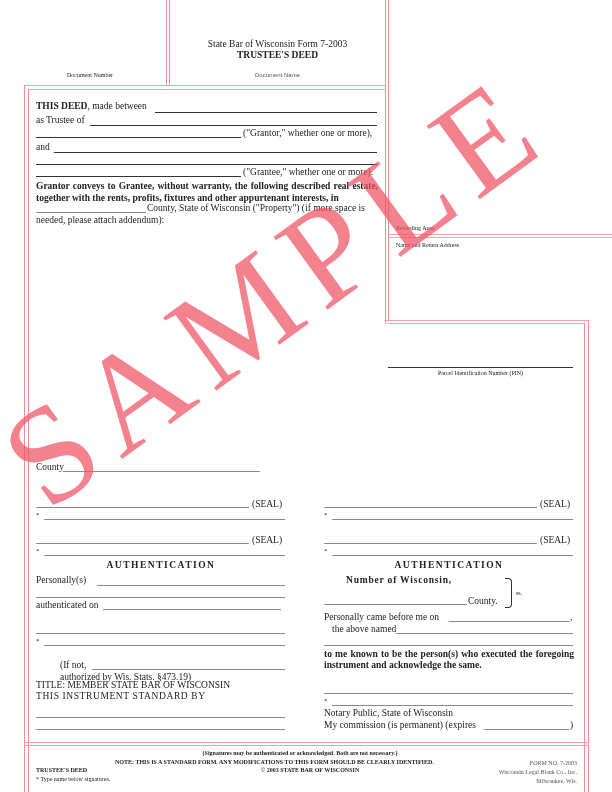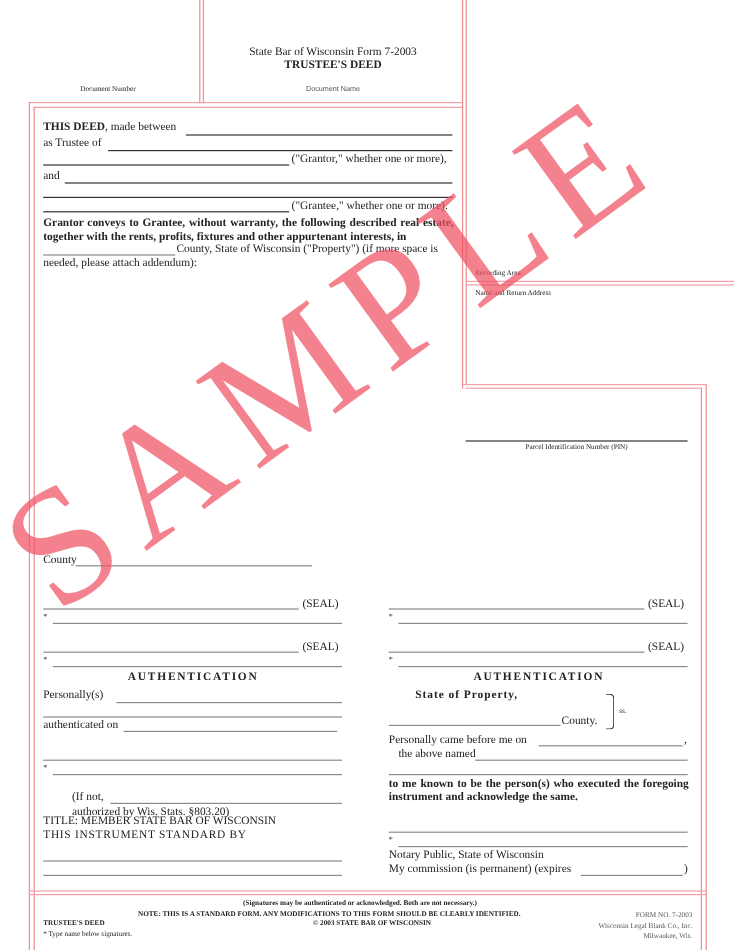--- a/index.html
+++ b/index.html
@@ -123,29 +123,29 @@
   <div class="rule" style="left:97px;top:585px;width:188px"></div>
   <div class="rule" style="left:36px;top:597px;width:249px"></div>
   <div class="t f9" style="left:36px;top:601px">authenticated on</div>
   <div class="rule" style="left:103px;top:609px;width:178px"></div>
   <div class="rule" style="left:36px;top:633px;width:249px"></div>
   <div class="t f7" style="left:36px;top:638px">*</div>
   <div class="rule" style="left:44px;top:645px;width:241px"></div>
   <div class="t f9" style="left:36px;top:681px">TITLE: MEMBER STATE BAR OF WISCONSIN</div>
   <div class="t f9" style="left:60px;top:661px">(If not,</div>
   <div class="rule" style="left:92px;top:669px;width:193px"></div>
-  <div class="t f9" style="left:60px;top:673px">authorized by Wis. Stats. §803.20)</div>
+  <div class="t f9" style="left:60px;top:673px">authorized by Wis. Stats. §473.19)</div>
   <div class="t f9" style="left:36px;top:692px;letter-spacing:0.6px">THIS INSTRUMENT STANDARD BY</div>
   <div class="rule" style="left:36px;top:717px;width:249px"></div>
   <div class="rule" style="left:36px;top:729px;width:249px"></div>
 </div>
 
 <div>
   <div class="t f9 bold center" style="left:324px;top:561px;width:250px;letter-spacing:1.5px">AUTHENTICATION</div>
-  <div class="t f9 bold" style="left:346px;top:576px;letter-spacing:0.8px">State of Property,</div>
+  <div class="t f9 bold" style="left:346px;top:576px;letter-spacing:0.8px">Number of Wisconsin,</div>
   <div class="rule" style="left:324px;top:604px;width:143px"></div>
   <div class="t f9" style="left:468px;top:597px">County.</div>
   <div class="abs" style="left:505px;top:578px;width:6px;height:28px;border-right:1px solid #333;border-top:1px solid #333;border-bottom:1px solid #333;border-radius:0 4px 4px 0"></div>
   <div class="t f6" style="left:516px;top:590px">ss.</div>
 
   <div class="t f9" style="left:324px;top:613px">Personally came before me on</div>
   <div class="rule" style="left:449px;top:621px;width:120px"></div>
   <div class="t f9" style="left:570px;top:613px">,</div>
   <div class="t f9" style="left:332px;top:625px">the above named</div>
   <div class="rule" style="left:396px;top:633px;width:177px"></div>

